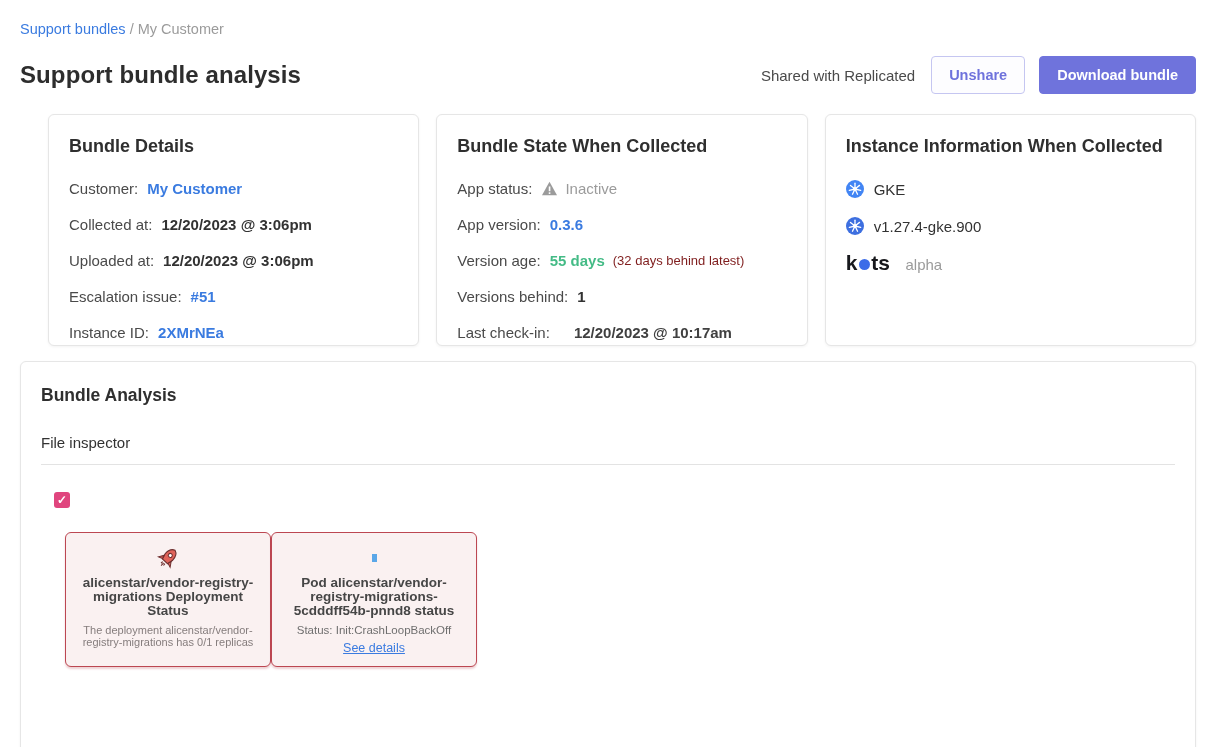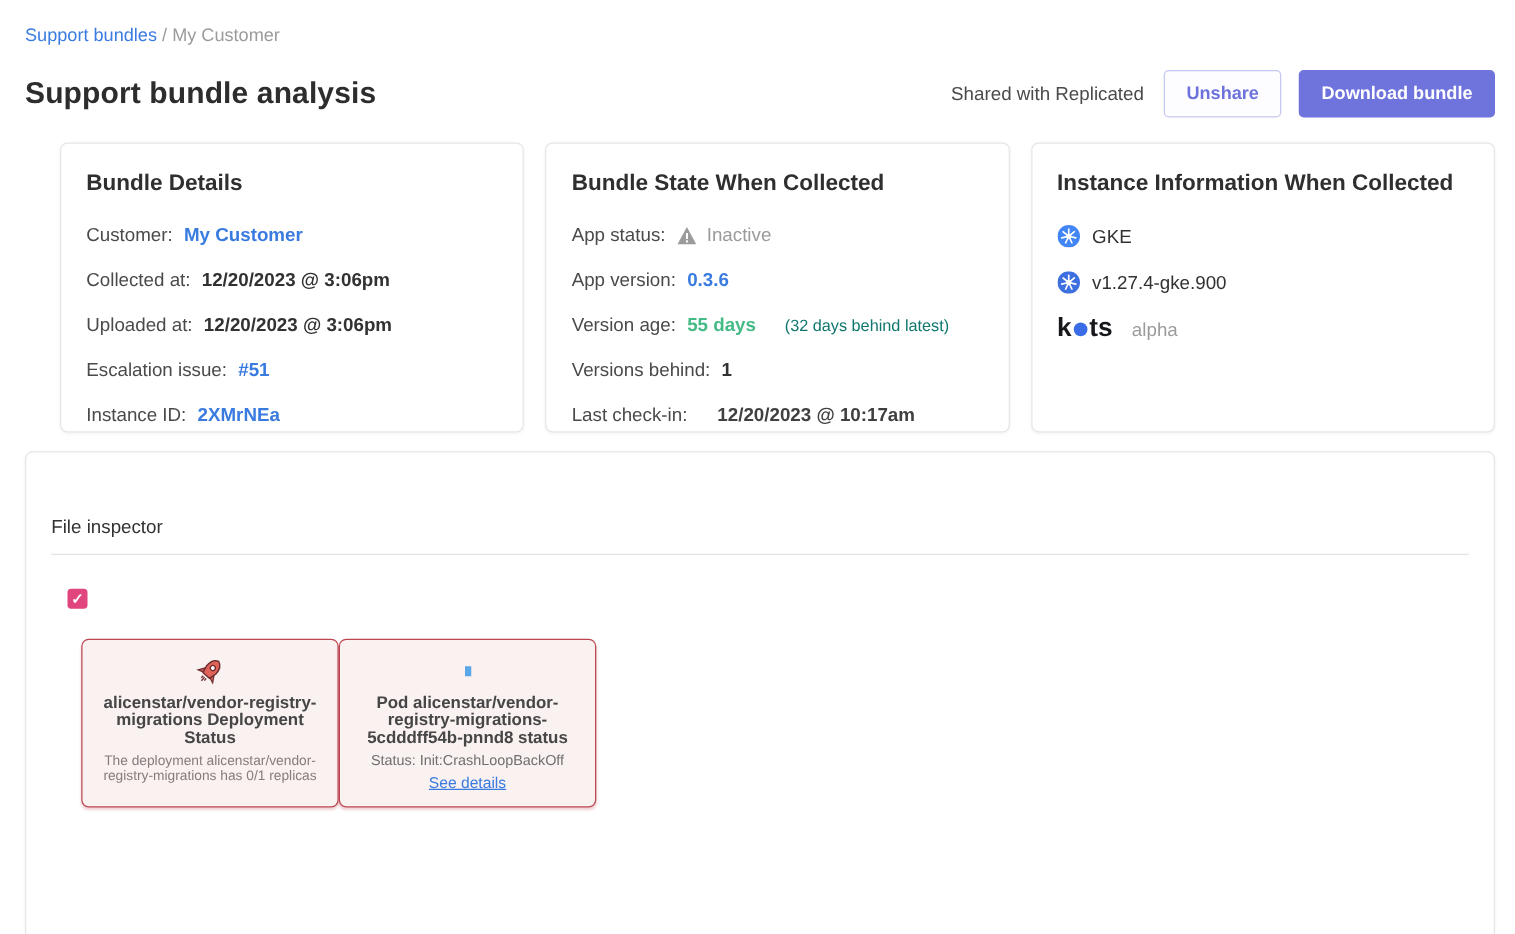--- a/index.html
+++ b/index.html
@@ -33,21 +33,21 @@
   }
   .info-card { flex: 1; height: 232px; padding: 21px 20px; }
   .card h2 { font-size: 18px; font-weight: 600; color: #2f2f2f; margin-bottom: 23px; }
   .info-row { display: flex; align-items: center; margin-bottom: 19px; font-size: 15px; min-height: 16px; }
   .info-label { color: #4a4a4a; margin-right: 9px; white-space: nowrap; }
   .val-link { color: #3a7be0; font-weight: 600; text-decoration: none; cursor: pointer; }
   .val-bold { color: #323232; font-weight: 700; }
   .val-muted { color: #9b9b9b; }
   .val-green { color: #44bb86; font-weight: 600; }
   .val-orange { color: #404040; font-weight: 600; margin-left: 15px; }
-  .note-muted { color: #0f766e; font-size: 13px; margin-left: 23px; }
+  .note-muted { color: #7f1d1d; font-size: 13px; margin-left: 8px; }
   .warning-icon { width: 17px; height: 15px; margin-right: 7px; display: inline-block; }
   .k8s-icon { width: 18px; height: 18px; margin-right: 10px; flex: 0 0 auto; }
 
   
   .kots-row { margin-bottom: 17px; margin-top: -3px; min-height: 24px; }
   .kots-logo { font-weight: 800; font-size: 21px; color: #17181c; letter-spacing: 0; display: inline-flex; align-items: baseline; }
   .kots-o { display: inline-block; width: 11px; height: 11px; border-radius: 50%; background: #3b6ce8; margin: 0 1.5px; }
   .kots-channel { color: #9b9b9b; font-size: 15px; margin-left: 11px; }
 
   
@@ -191,20 +191,21 @@
             <span>k</span>
             <span class="kots-o"></span>
             <span>ts</span>
           </span>
         <span class="kots-channel">alpha</span>
       </div>
     </section>
   </div>
 
   <section class="card analysis-card">
+    <h2>Bundle Analysis</h2>
 
     <div class="tabs">
       <div class="tab">File inspector</div>
     </div>
 
     <div class="filter-row">
       <div class="checkbox">
         <span class="check">✓</span>
       </div>
     </div>

